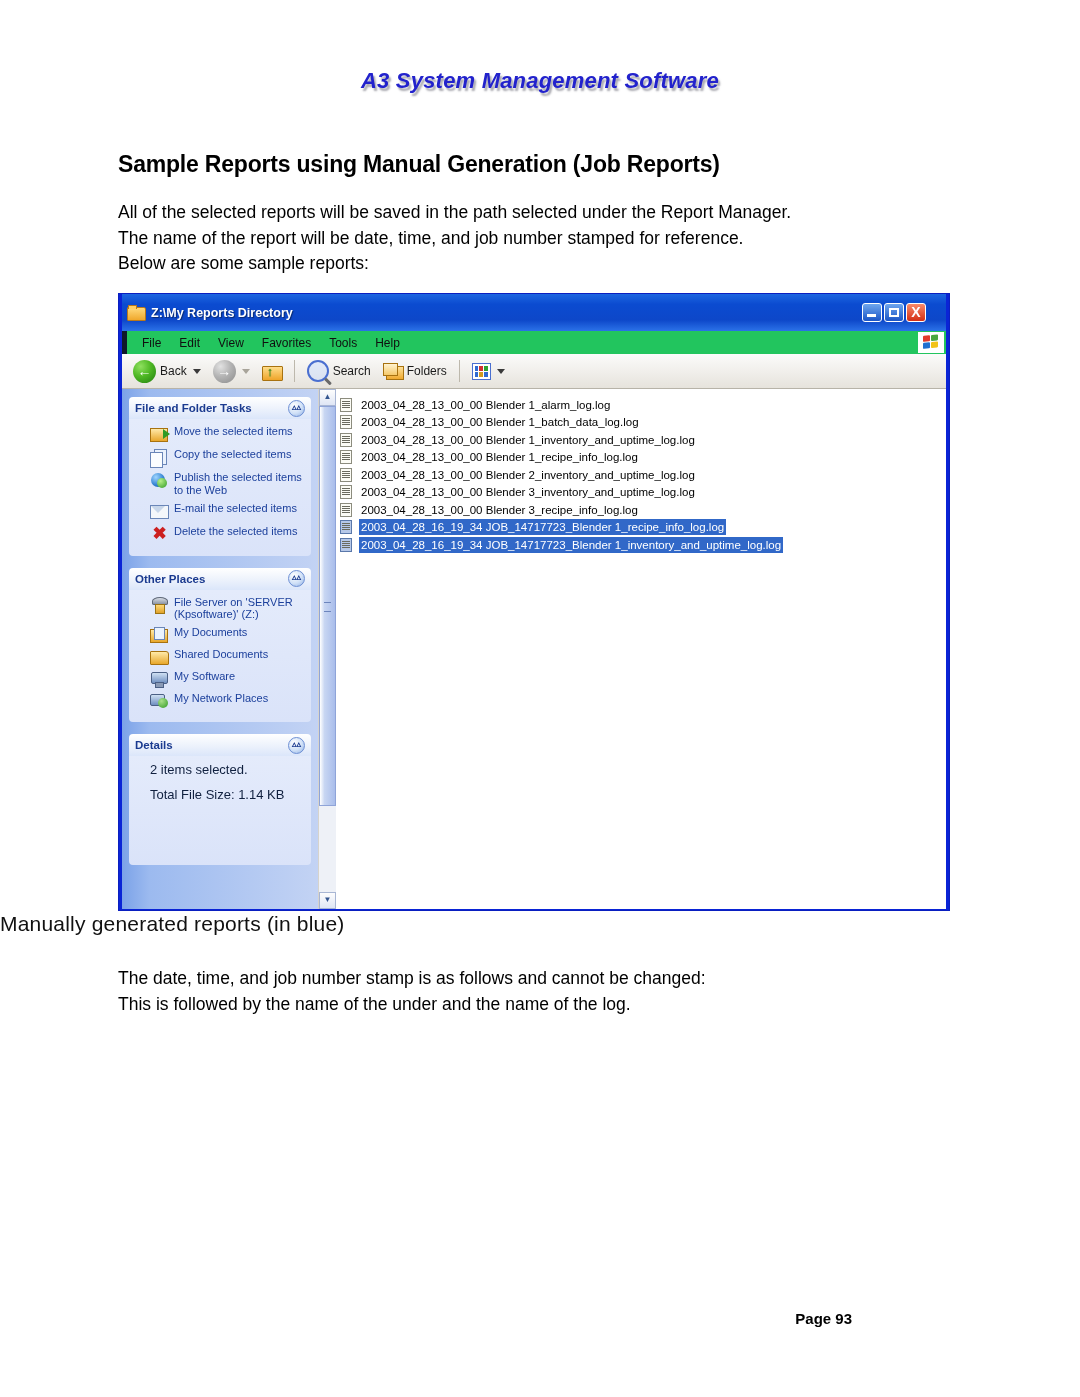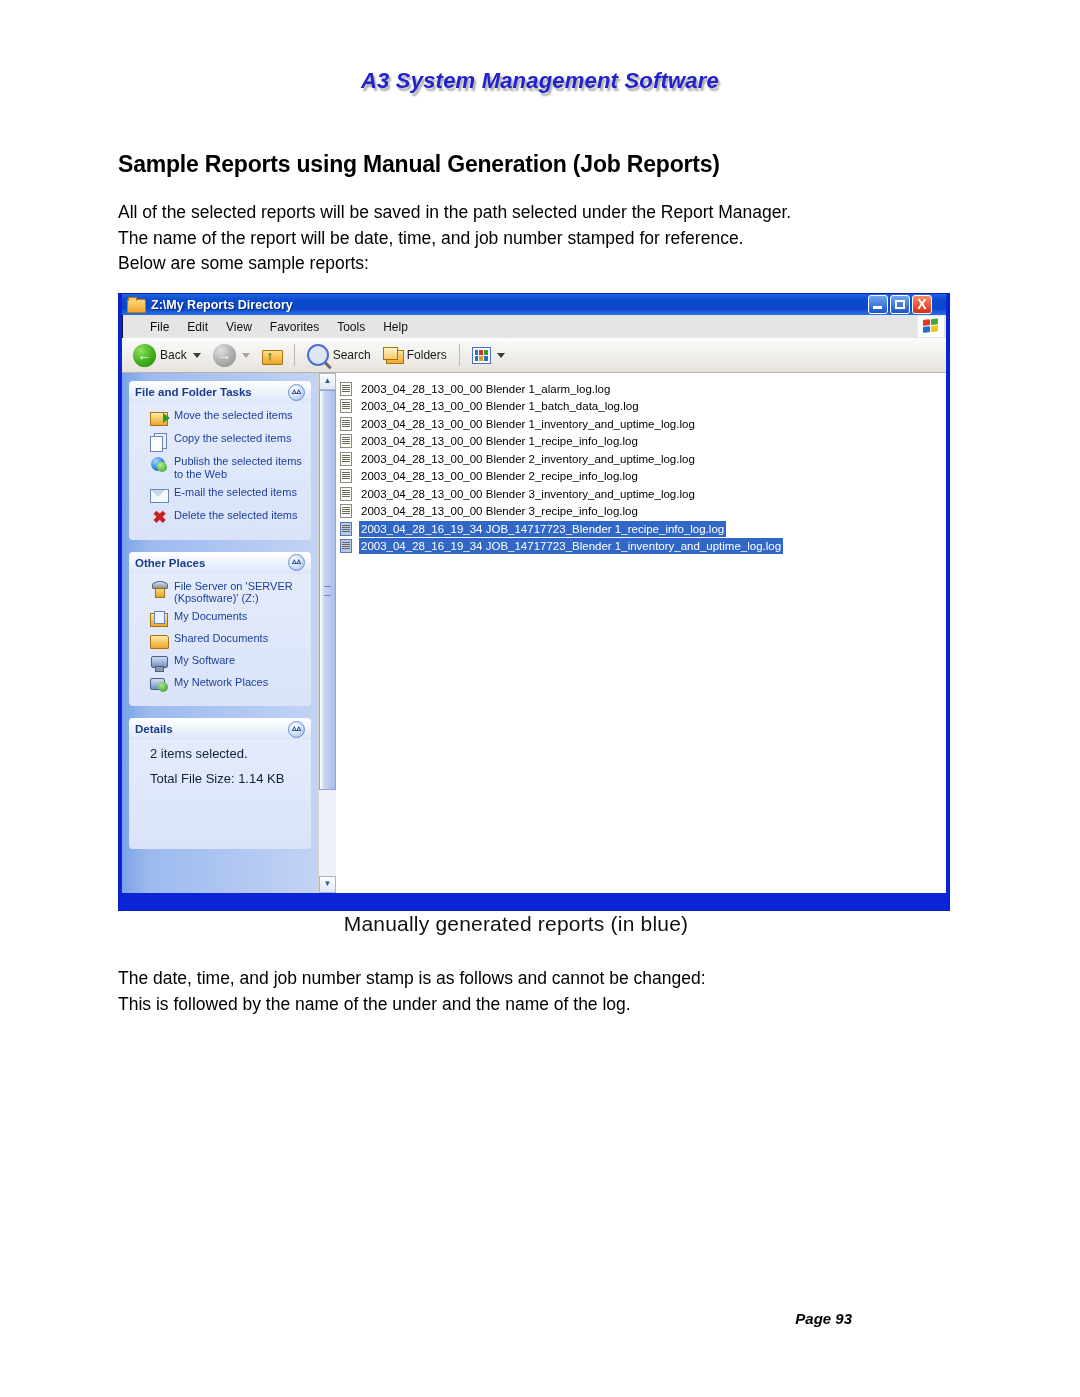--- a/index.html
+++ b/index.html
@@ -52,24 +52,24 @@
   .explorer {
     position: absolute;
     top: 293px; left: 118px;
     width: 832px; height: 618px;
     background: #0a24d6;
     border: 1px solid #0a1fc0;
     box-sizing: border-box;
     padding: 0 3px 4px 3px;
   }
   .titlebar {
-    height: 21px;
+    height: 37px;
     background: linear-gradient(to bottom,#1d66e0 0%, #0b4bd0 28%, #0d47c9 70%, #2b72e8 100%);
     display: flex; align-items: center;
-    padding: 0 14px 0 5px;
+    padding: 0 20px 0 5px;
     box-sizing: border-box;
   }
   .titlebar .folder-ico { width: 18px; height: 15px; margin-right: 6px; position: relative; flex: 0 0 auto;}
   .titlebar .folder-ico:before{
     content:""; position:absolute; left:0; top:2px; width:17px; height:12px;
     background:linear-gradient(to bottom,#ffd97a,#f0a82c); border:1px solid #b9781a; border-radius:1px 2px 1px 1px;
   }
   .titlebar .folder-ico:after{
     content:""; position:absolute; left:1px; top:0px; width:7px; height:3px;
     background:#ffcf63; border:1px solid #b9781a; border-bottom:none; border-radius:1px 1px 0 0;
@@ -88,24 +88,24 @@
   .win-btn.min:after{content:"";position:absolute;left:4px;bottom:4px;width:9px;height:3px;background:#fff;}
   .win-btn.max { background: linear-gradient(to bottom,#6ea6ee,#1b55c6); }
   .win-btn.max:after{content:"";position:absolute;left:4px;top:4px;width:10px;height:9px;border:2px solid #fff;box-sizing:border-box;}
   .win-btn.close {
     background: linear-gradient(to bottom,#f98a6a,#d42f13);
     color:#fff; font-size:14px; font-weight:bold; line-height:17px; text-align:center;
     font-family:"Liberation Sans",sans-serif;
   }
 
   .menubar {
-    height: 23px; background:#e5e5e5;
+    height: 23px; background:#22c55e;
     display:flex; align-items:center;
-    border-left:1px solid #0f172a;
-    padding-left:18px;
+    border-left:5px solid #0f172a;
+    padding-left:6px;
     position: relative;
   }
   .menubar .mi {
     font-size:12px; color:#101010; padding:2px 9px; white-space:nowrap;
   }
   .menubar .winflag{
     position:absolute; right:2px; top:1px; width:26px; height:21px;
     background:#fff; display:flex; align-items:center; justify-content:center;
   }
   .flagwrap{ width:17px;height:15px; position:relative; transform: skewY(-6deg); }
@@ -242,33 +242,33 @@
     background:#6a6a5e;
   }
   .file-row .fname {
     font-size:11.5px; color:#000; white-space:nowrap; padding:1px 2px; line-height:14px;
   }
   .file-row.selected .fname { background:#3168c8; color:#fff; }
   .file-row.selected .fico:before{ background:#b6c8e8; border-color:#5a78aa;}
 
   
   .caption {
-    position:absolute; top:912px; left:0; width:1032px; text-align:center;
+    position:absolute; top:912px; left:0; width:1032px; text-align:left;
     font-size:21px; color:#111; letter-spacing:0.2px;
   }
   .lower-para {
     position:absolute; top:966px; left:118px; width:880px;
     font-size:17.5px; line-height:25.5px;
   }
   .lower-para div { white-space: nowrap; }
 
   .page-num {
     position:absolute; top:1310px; left:0; width:908px;
     text-align:right; padding-right:56px; box-sizing:border-box;
-    font-size:15px; font-weight:bold;font-style:italic;
+    font-size:15px; font-weight:bold;
   }
 </style>
 </head>
 <body>
 
 <div class="doc-header">
   <span class="brand">A3 System Management Software</span>
 </div>
 
 <h1 class="page-title">Sample Reports using Manual Generation (Job Reports)</h1>
@@ -448,24 +448,20 @@
         <div class="file-row">
           <span class="fico"></span>
           <span class="fname">2003_04_28_13_00_00 Blender 1_recipe_info_log.log</span>
         </div>
         <div class="file-row">
           <span class="fico"></span>
           <span class="fname">2003_04_28_13_00_00 Blender 2_inventory_and_uptime_log.log</span>
         </div>
         <div class="file-row">
           <span class="fico"></span>
-          <span class="fname">2003_04_28_13_00_00 Blender 2_recipe_info_log.log</span>
-        </div>
-        <div class="file-row">
-          <span class="fico"></span>
           <span class="fname">2003_04_28_13_00_00 Blender 3_inventory_and_uptime_log.log</span>
         </div>
         <div class="file-row">
           <span class="fico"></span>
           <span class="fname">2003_04_28_13_00_00 Blender 3_recipe_info_log.log</span>
         </div>
         <div class="file-row selected">
           <span class="fico"></span>
           <span class="fname">2003_04_28_16_19_34 JOB_14717723_Blender 1_recipe_info_log.log</span>
         </div>

